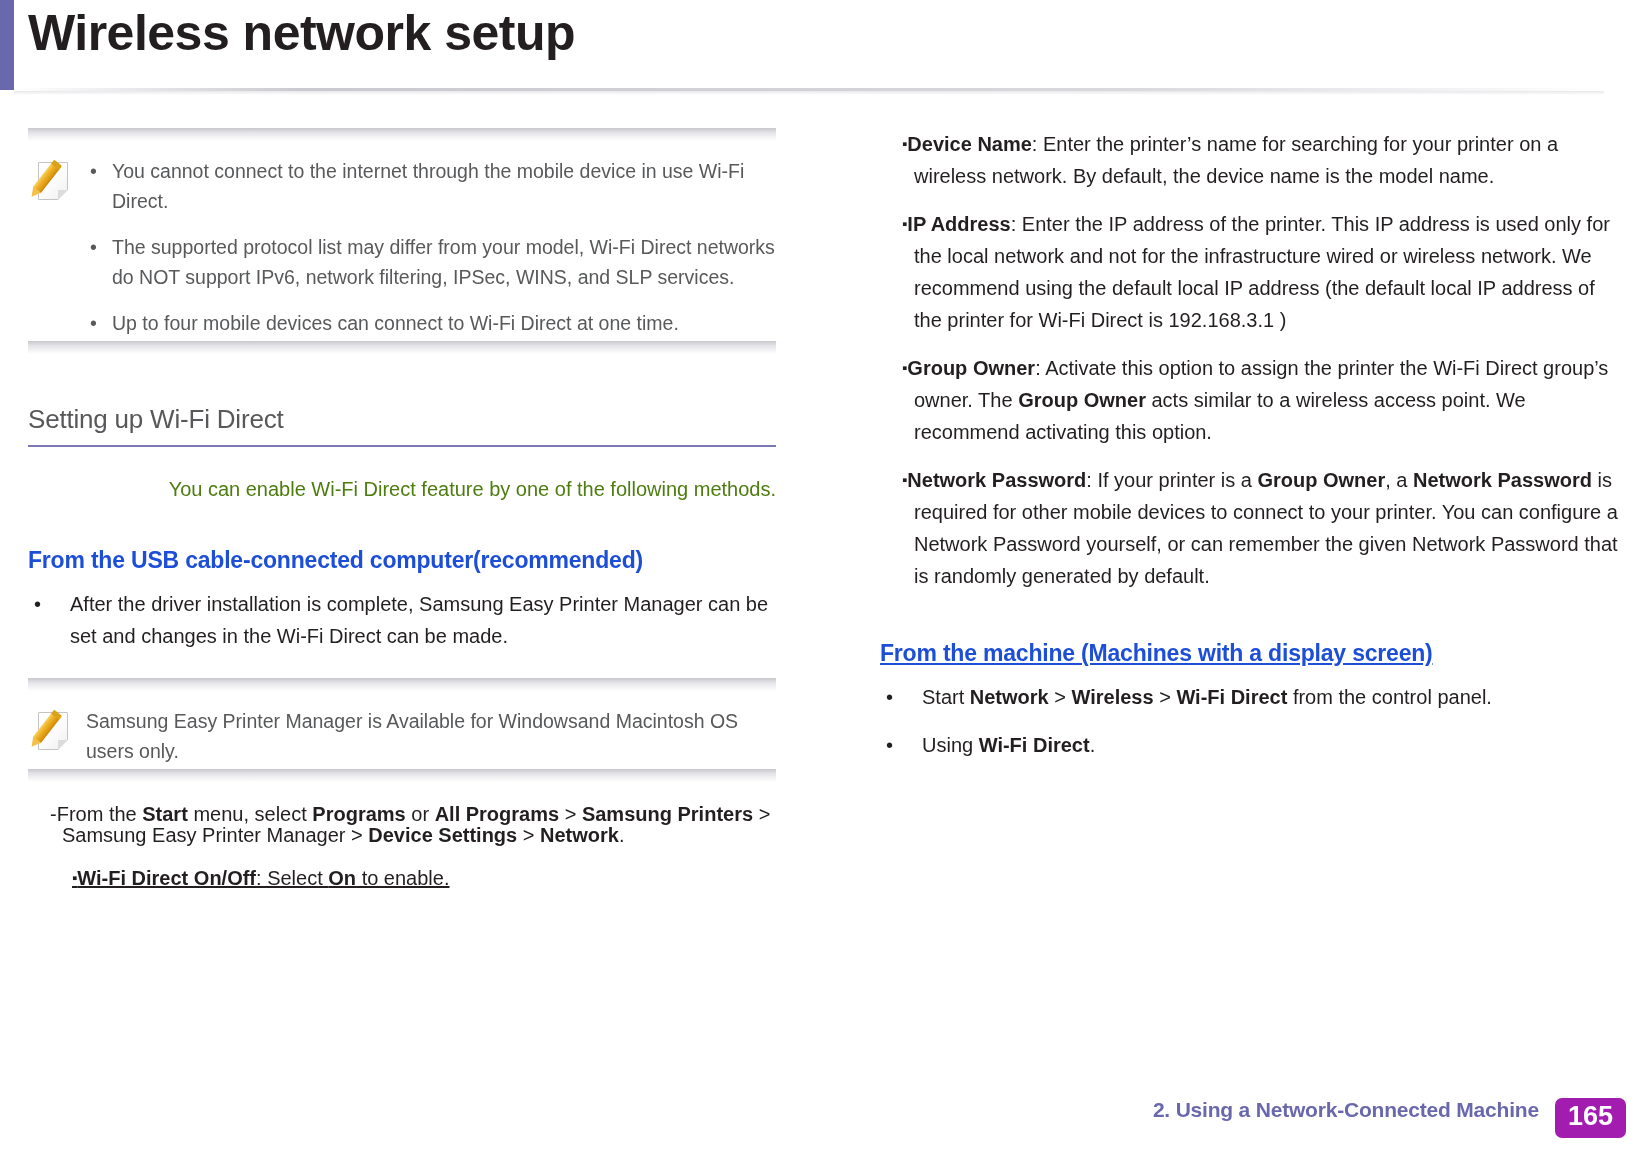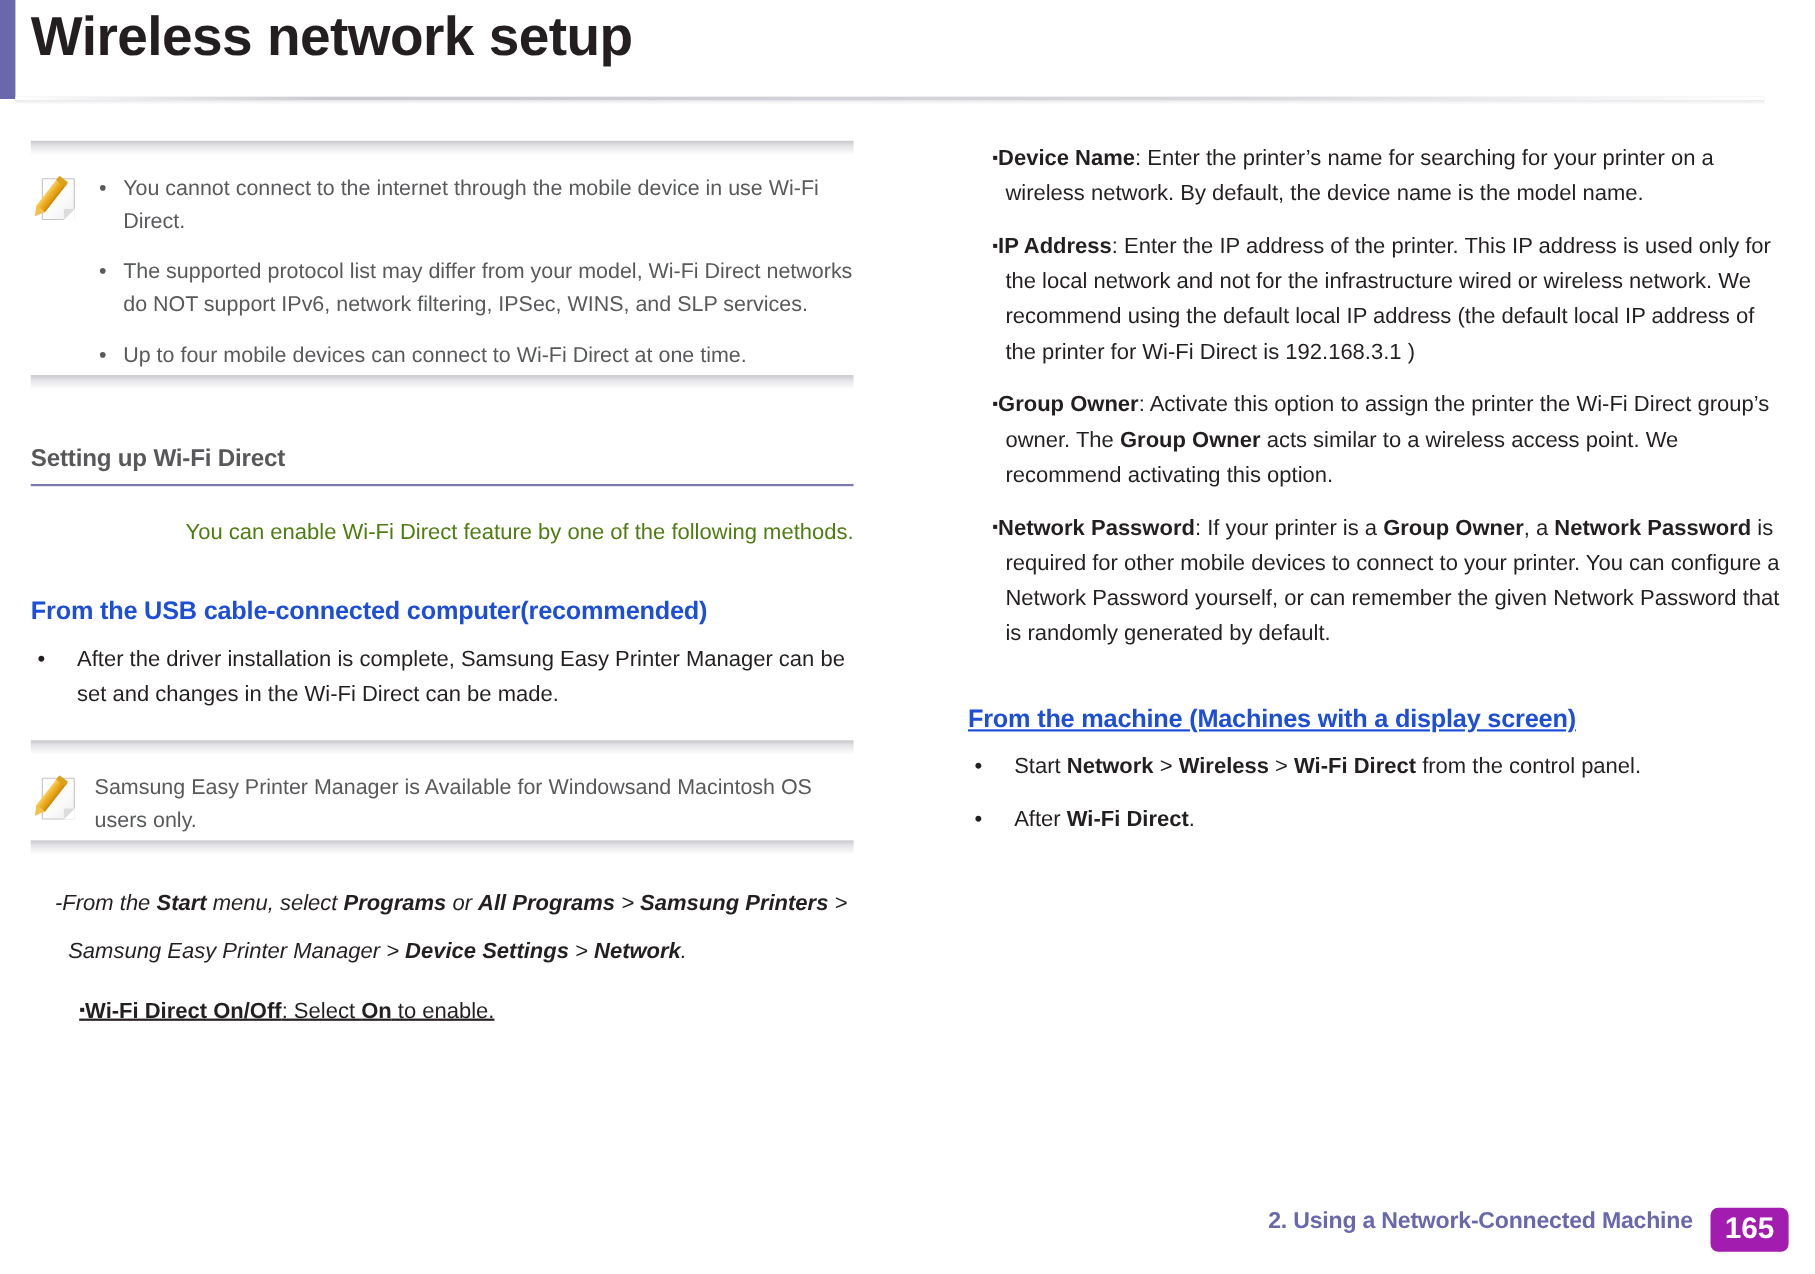--- a/index.html
+++ b/index.html
@@ -160,22 +160,22 @@
     flex: 1;
     color: #58595b;
     font-size: 19.5px;
     line-height: 30px;
     padding-left: 4px;
   }
 
   
   .h2-block { margin-top: 50px; }
   .h2 {
-    font-size: 22px;
-    font-weight: bold;
+    font-size: 26px;
+    font-weight: normal;
     color: #58585b;
     letter-spacing: -0.2px;
   }
   .h2-rule {
     margin-top: 10px;
     height: 2px;
     background: #7b79b4;
   }
   .h3 {
     font-size: 23px;
@@ -207,25 +207,24 @@
   ul.bullets > li .dot {
     position: absolute;
     left: 6px;
     top: 0;
   }
 
   
   .dash-item {
     padding-left: 34px;
     font-size: 20px;
-    line-height: 44px;
+    line-height: 21px;
     color: #231f20;
     text-indent: -12px;
     margin-top: 4px;
-    font-style: italic;
   }
 
   
   .sq-item {
     position: relative;
     font-size: 20px;
     line-height: 32px;
     color: #231f20;
     padding-left: 34px;
     text-indent: -12px;
@@ -349,21 +348,21 @@
 
   <div class="h3" style="margin-top:48px;text-decoration:underline;">From the machine (Machines with a display screen)</div>
 
   <ul class="bullets">
     <li>
       <span class="dot">•</span>
       <span>Start </span><b>Network</b><span class="gt"> &gt; </span><b>Wireless</b><span class="gt"> &gt; </span><b>Wi-Fi Direct</b><span> from the control panel.</span>
     </li>
     <li style="margin-top:14px;">
       <span class="dot">•</span>
-      <span>After </span><b>Wi-Fi Direct</b><span>.</span>
+      <span>Using </span><b>Wi-Fi Direct</b><span>.</span>
     </li>
   </ul>
 
 </div>
 
 <div class="footer">
   <div class="footer-text">2.  Using a Network-Connected Machine</div>
   <div class="footer-page">165</div>
 </div>
 

